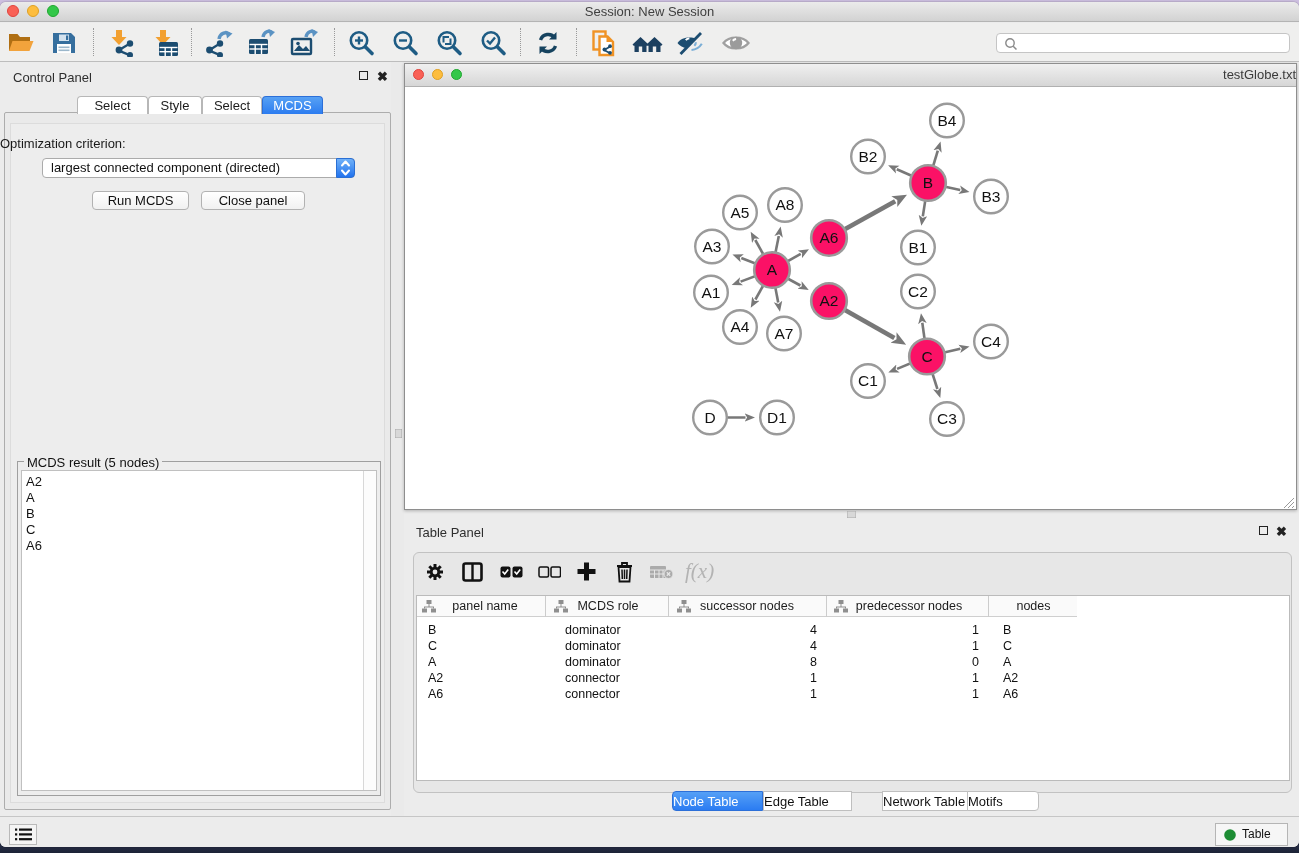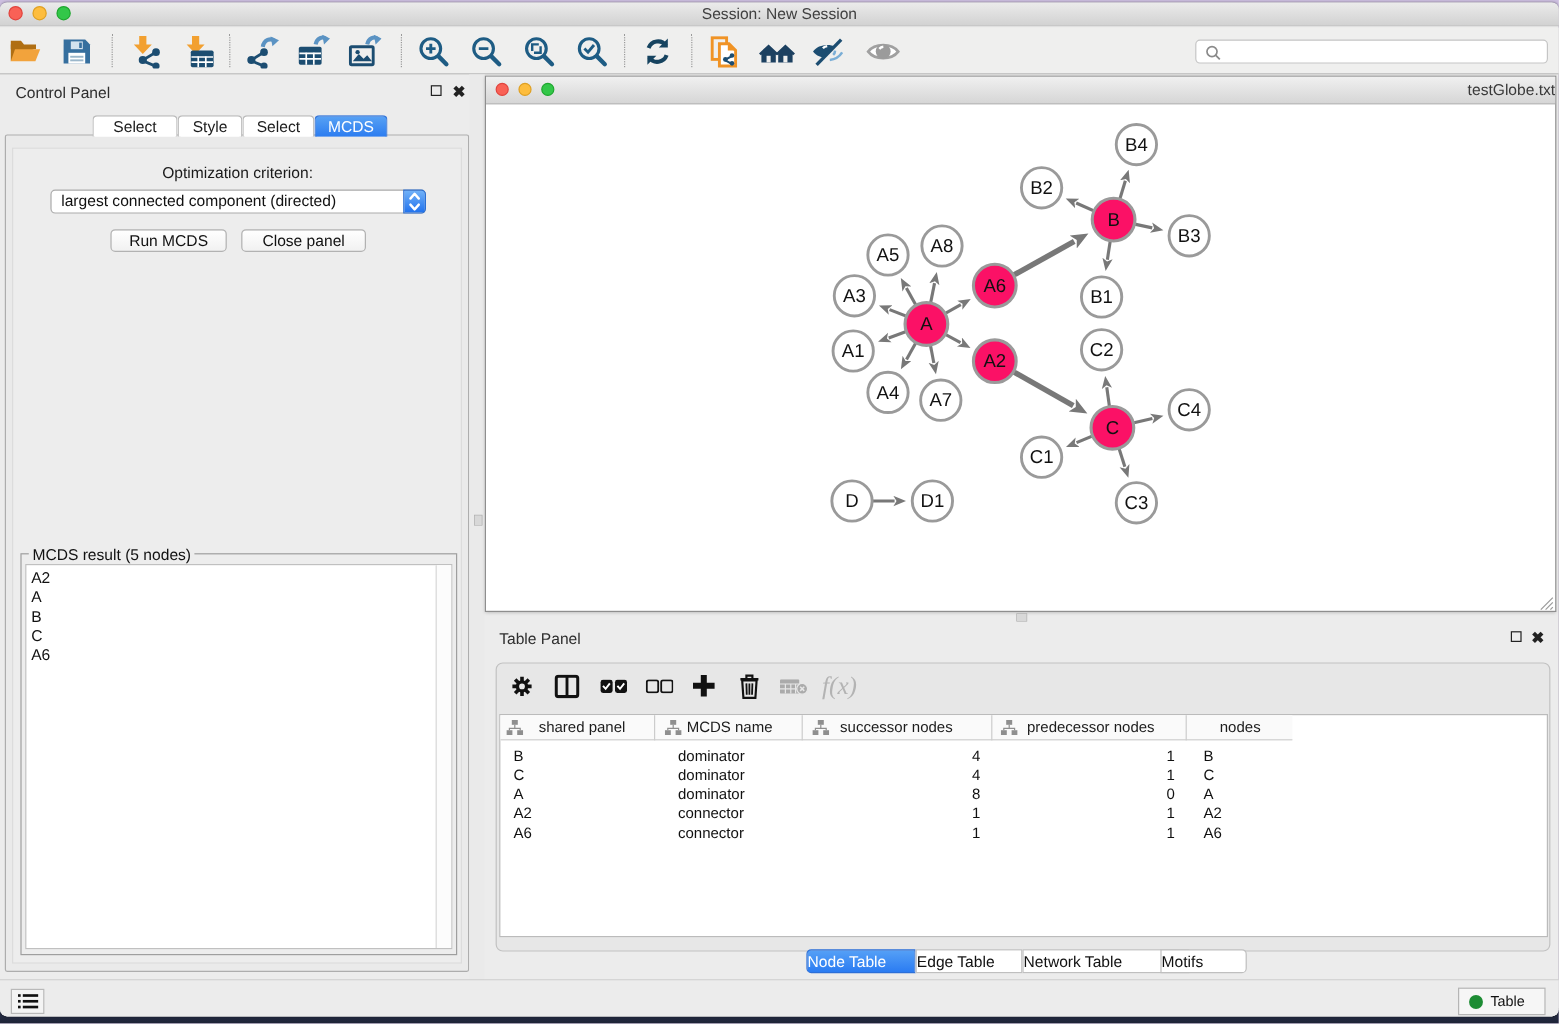--- a/index.html
+++ b/index.html
@@ -14,21 +14,21 @@
 .sep{top:28px;width:1px;height:28px;border-left:1px dotted #9a9a9a}
 .ic{top:29px;width:28px;height:28px}
 #search{left:996px;top:33px;width:294px;height:20px;background:#fff;border:1px solid #c5c5c5;border-radius:4px}
 
 #cp-title{left:13px;top:70px;font-size:13px;color:#2e2e2e}
 .wbtn{top:72px;font-size:11px;color:#222}
 #cp-pane{left:4px;top:112px;width:387px;height:698px;border:1px solid #adadad;background:#eaeaea;border-radius:2px}
 #cp-inner{left:10px;top:123px;width:375px;height:680px;background:#ededed;border:1px solid #dcdcdc}
 .tab{top:96px;height:18px;background:#fff;border:1px solid #b7b7b7;border-bottom:none;border-radius:4px 4px 0 0;font-size:13px;color:#1c1c1c;text-align:center;line-height:17px;z-index:3}
 .tabsel{background:linear-gradient(#57a1f4,#2c7cf0);color:#fff;border-color:#2c6fd8}
-#optlab{left:0px;top:136px;width:396px;text-align:center;font-size:13px;color:#1a1a1a}
+#optlab{left:0px;top:136px;width:396px;text-align:left;font-size:13px;color:#1a1a1a}
 #dd{left:42px;top:158px;width:313px;height:20px;background:#fff;border:1px solid #ababab;border-radius:4px;font-size:13px;color:#111;line-height:18px;padding-left:8px}
 #ddbtn{left:336px;top:158px;width:19px;height:20px;border-radius:0 4px 4px 0;background:linear-gradient(#70b1f8,#2273ee);border:1px solid #2a6fd4}
 .btn{top:191px;height:19px;background:linear-gradient(#ffffff,#f1f1f1);border:1px solid #b2b2b2;border-radius:4px;font-size:13px;color:#111;text-align:center;line-height:17px}
 #fs{left:17px;top:461px;width:364px;height:335px;border:1px solid #9f9f9f}
 #fslab{left:24px;top:455px;font-size:13px;color:#111;background:#ededed;padding:0 3px}
 #fslist{left:21px;top:470px;width:356px;height:321px;background:#fff;border:1px solid #c0c0c0;font-size:13px;color:#111}
 #fslist{padding-top:3px}
 #fslist div{height:16px;line-height:16px;padding-left:4px}
 #fssb{left:363px;top:471px;width:13px;height:319px;background:#fcfcfc;border-left:1px solid #d8d8d8}
 
@@ -417,31 +417,31 @@
 <text x="777" y="422.7" text-anchor="middle" font-size="15.5" fill="#111">D1</text>
 </svg>
 <svg class="abs" style="left:422px;top:600px;width:14px;height:13px" viewBox="0 0 14 13">
     <g fill="#8f8f8f">
       <rect x="4.5" y="0" width="5" height="4"></rect>
       <rect x="0" y="8.5" width="5" height="4"></rect>
       <rect x="9" y="8.5" width="5" height="4"></rect>
       <path d="M6.5 4 h1 v2.5 h-1z M2 6.5 h10 v1 h-10z M2 6.5 h1 v2 h-1z M11 6.5 h1 v2 h-1z"></path>
     </g>
   </svg>
-<div class="abs th" style="left:440px;top:596px;width:90px">shared panel</div>
+<div class="abs th" style="left:440px;top:596px;width:90px">panel name</div>
 <div class="abs thsep" style="left:545px;top:596px"></div>
 <svg class="abs" style="left:554px;top:600px;width:14px;height:13px" viewBox="0 0 14 13">
     <g fill="#8f8f8f">
       <rect x="4.5" y="0" width="5" height="4"></rect>
       <rect x="0" y="8.5" width="5" height="4"></rect>
       <rect x="9" y="8.5" width="5" height="4"></rect>
       <path d="M6.5 4 h1 v2.5 h-1z M2 6.5 h10 v1 h-10z M2 6.5 h1 v2 h-1z M11 6.5 h1 v2 h-1z"></path>
     </g>
   </svg>
-<div class="abs th" style="left:570px;top:596px;width:76px">MCDS name</div>
+<div class="abs th" style="left:570px;top:596px;width:76px">MCDS role</div>
 <div class="abs thsep" style="left:668px;top:596px"></div>
 <svg class="abs" style="left:677px;top:600px;width:14px;height:13px" viewBox="0 0 14 13">
     <g fill="#8f8f8f">
       <rect x="4.5" y="0" width="5" height="4"></rect>
       <rect x="0" y="8.5" width="5" height="4"></rect>
       <rect x="9" y="8.5" width="5" height="4"></rect>
       <path d="M6.5 4 h1 v2.5 h-1z M2 6.5 h10 v1 h-10z M2 6.5 h1 v2 h-1z M11 6.5 h1 v2 h-1z"></path>
     </g>
   </svg>
 <div class="abs th" style="left:690px;top:596px;width:114px">successor nodes</div>
@@ -489,21 +489,21 @@
 <div class="abs row" style="left:417px;top:686px">
     <span class="c1">A6</span>
     <span class="c2">connector</span>
     <span class="c3">1</span>
     <span class="c4">1</span>
     <span class="c5">A6</span>
   </div>
 
 <div class="abs btab btabsel" style="left:672px;width:91px;border-radius:4px 0 0 4px">Node Table</div>
 <div class="abs btab" style="left:763px;width:89px">Edge Table</div>
-<div class="abs btab" style="left:852px;width:139px">Network Table</div>
+<div class="abs btab" style="left:882px;width:139px">Network Table</div>
 <div class="abs btab" style="left:967px;width:72px;border-radius:0 4px 4px 0">Motifs</div>
 
 <div class="abs" id="sb"></div>
 <div class="abs" id="sbbtn">
     <svg style="position:absolute;left:5px;top:3px" width="17" height="13" viewBox="0 0 17 13">
       <g fill="#111">
         <rect x="0" y="0.5" width="2.2" height="2.2"></rect>
         <rect x="4" y="0.5" width="13" height="2.2"></rect>
         <rect x="0" y="5.3" width="2.2" height="2.2"></rect>
         <rect x="4" y="5.3" width="13" height="2.2"></rect>

